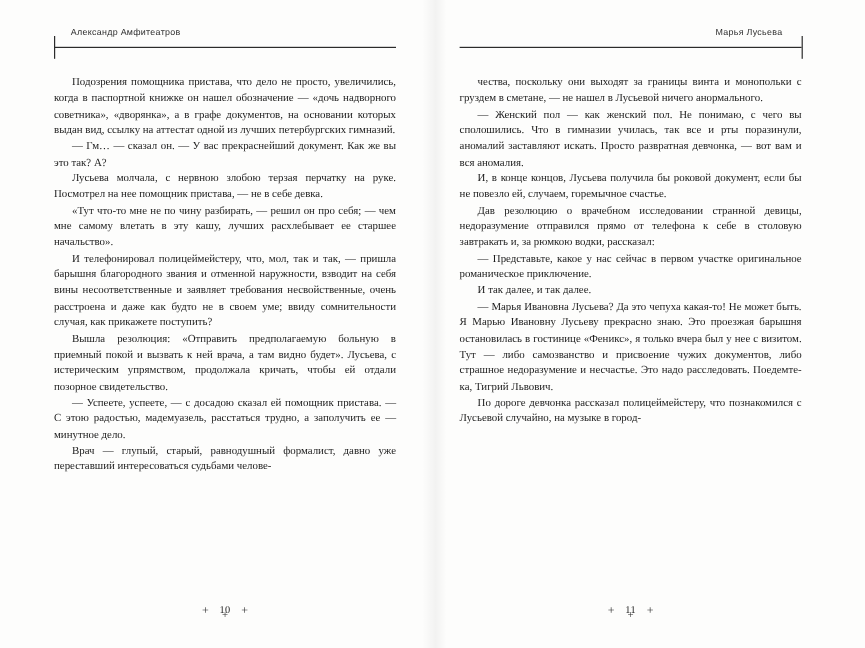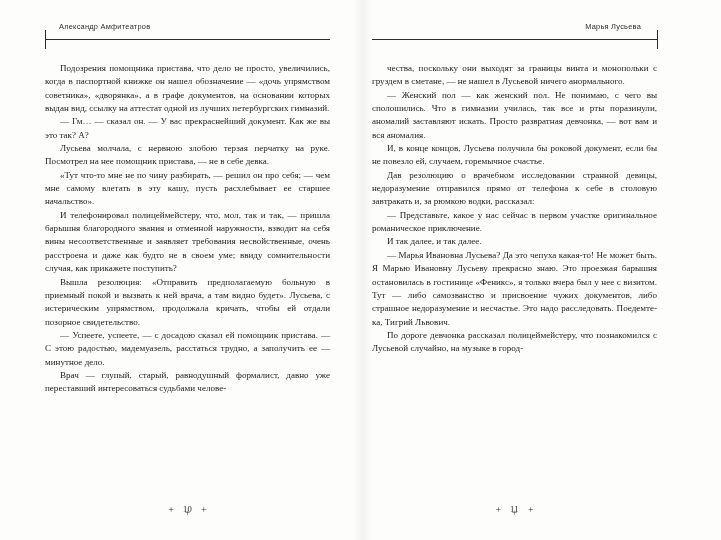--- a/index.html
+++ b/index.html
@@ -37,21 +37,21 @@
     pointer-events: none;
   }
 
   .page {
     position: absolute;
     top: 0;
     width: 360px;
     height: 540px;
   }
   .page.left  { left: 0px; }
-  .page.right { left: 350px; }
+  .page.right { left: 361px; }
 
   
   .runhead {
     position: absolute;
     top: 22px;
     height: 24px;
     width: 285px;
   }
   .page.left  .runhead { left: 45px; }
   .page.right .runhead { left: 22px; }
@@ -167,24 +167,24 @@
 
     <div class="runhead">
       <div class="runhead-rule"></div>
       <div class="head-orn">
         <div class="v"></div>
       </div>
       <div class="runhead-label">Александр Амфитеатров</div>
     </div>
 
     <div class="column">
-      <p>Подозрения помощника пристава, что дело не просто, увеличились, когда в паспортной книжке он нашел обозначение — «дочь упрямством советника», «дворянка», а в графе документов, на основании которых выдан вид, ссылку на аттестат одной из лучших петербургских гимназий.</p>
+      <p>Подозрения помощника пристава, что дело не просто, увеличились, когда в паспортной книжке он нашел обозначение — «дочь надворного советника», «дворянка», а в графе документов, на основании которых выдан вид, ссылку на аттестат одной из лучших петербургских гимназий.</p>
       <p>— Гм… — сказал он. — У вас прекраснейший документ. Как же вы это так? А?</p>
       <p>Лусьева молчала, с нервною злобою терзая перчатку на руке. Посмотрел на нее помощник пристава, — не в себе девка.</p>
-      <p>«Тут что-то мне не по чину разбирать, — решил он про себя; — чем мне самому влетать в эту кашу, пусть расхлебывает ее старшее начальство».</p>
+      <p>«Тут что-то мне не по чину разбирать, — решил он про себя; — чем мне самому влетать в эту кашу, лучших расхлебывает ее старшее начальство».</p>
       <p>И телефонировал полицеймейстеру, что, мол, так и так, — пришла барышня благородного звания и отменной наружности, взводит на себя вины несоответственные и заявляет требования несвойственные, очень расстроена и даже как будто не в своем уме; ввиду сомнительности случая, как прикажете поступить?</p>
       <p>Вышла резолюция: «Отправить предполагаемую больную в приемный покой и вызвать к ней врача, а там видно будет». Лусьева, с истерическим упрямством, продолжала кричать, чтобы ей отдали позорное свидетельство.</p>
       <p>— Успеете, успеете, — с досадою сказал ей помощник пристава. — С этою радостью, мадемуазель, расстаться трудно, а заполучить ее — минутное дело.</p>
       <p>Врач — глупый, старый, равнодушный формалист, давно уже переставший интересоваться судьбами челове-</p>
     </div>
 
     <div class="folio">
       <span class="folio-inner">
         <span class="folio-orn">+</span><span class="folio-num">10</span><span class="folio-orn">+</span>
         <span class="folio-orn-below">+</span>

